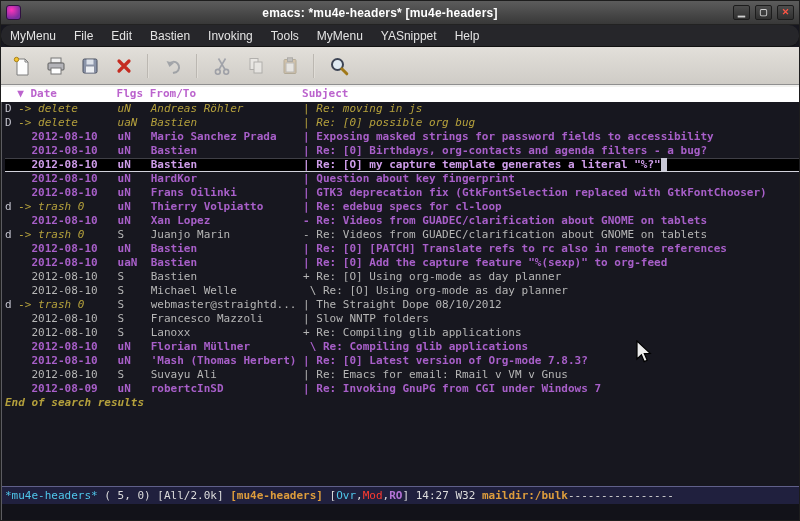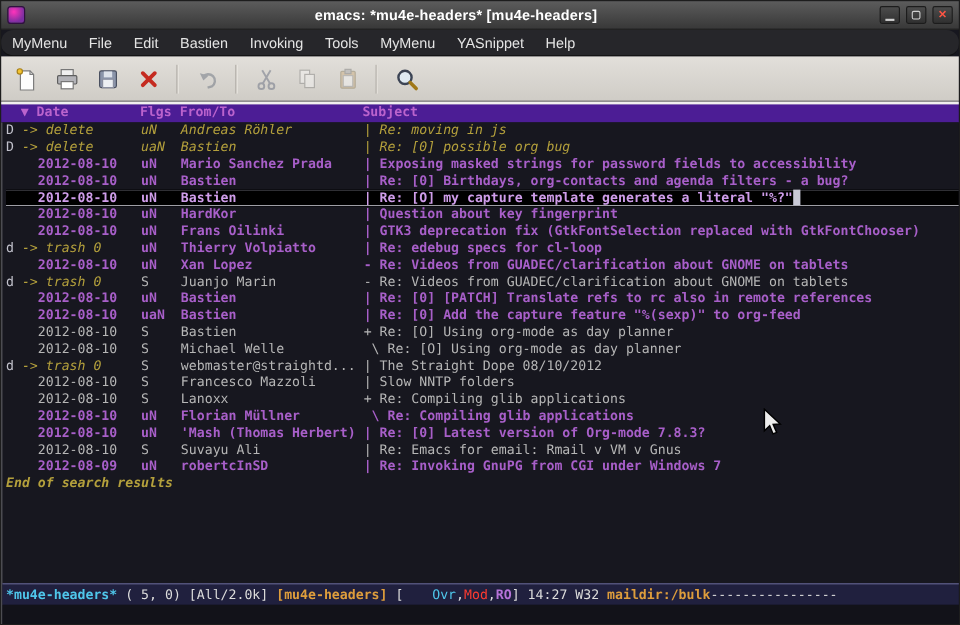--- a/index.html
+++ b/index.html
@@ -24,43 +24,43 @@
   .menubar .mi { padding:3px 9px; }
 
   
   .toolbar { height:38px; flex:0 0 38px; background:linear-gradient(#e2dfda,#cfccc6); border-bottom:1px solid #8f8f8f;
     display:flex; align-items:center; gap:3px; padding:0 5px; }
   .tbtn { width:31px; height:30px; display:flex; align-items:center; justify-content:center; border-radius:3px; }
   .tbtn.disabled { opacity:.38; }
   .tsep { width:2px; height:24px; background:linear-gradient(to right,#a9a59f,#f2efe9); margin:0 5px; }
 
   
-  .headerline { flex:0 0 17px; height:17px; background:#4c1d95; border-top:2px solid #f0f0ee;
+  .headerline { flex:0 0 17px; height:17px; background:#ffffff; border-top:2px solid #f0f0ee;
     color:#bb63cd; font-size:11px; line-height:14px; white-space:pre; font-weight:bold; padding-left:3px; }
 
   .edit-area { flex:1; display:flex; flex-direction:column; background:#17171f; border-left:1px solid rgba(220,220,220,.35); }
 
   
   .buffer { flex:1; font-size:11px; line-height:14px; white-space:pre; padding-left:3px; overflow:hidden; }
   .row { height:14px; }
   .face-mark { color:#c2c2cc; }
   .face-unread { color:#a85fc9; font-weight:bold; }
   .face-read { color:#b6b6b6; }
   .face-deleted { color:#b4a03c; font-style:italic; }
   .row.current { background:#000000; box-shadow: inset 0 -1px 0 #d2d2dc, inset 0 1px 0 rgba(180,180,200,.35); }
   .row.current .face-unread { color:#cf9dea; }
   .row.current .face-mark { color:#e4e4ee; }
   .block-cursor { background:#c9c9d6; color:transparent; }
   .end-line { color:#b4a03c; font-style:italic; font-weight:bold; }
 
   
   .modeline { flex:0 0 18px; height:18px; background:#20203e; border-top:1px solid #60608a;
     font-size:11px; line-height:17px; white-space:pre; padding-left:3px; }
-  .ml-cyan { color:#4fc6ea; font-weight:bold; }
-  .ml-cyan2 { color:#4fc6ea;margin-left:24px; }
+  .ml-cyan { color:#4fc6ea; font-weight:normal; }
+  .ml-cyan2 { color:#4fc6ea; }
   .ml-white { color:#dcdcdc; }
   .ml-orange { color:#de9d3c; font-weight:bold; }
   .ml-red { color:#ff3b30; font-weight:normal; }
   .ml-violet { color:#b673d8; font-weight:bold; }
 
   
   .echo { flex:0 0 16px; height:16px; background:#121219; }
 
   .mouse-cursor { position:absolute; left:633px; top:339px; pointer-events:none; }
 </style>

